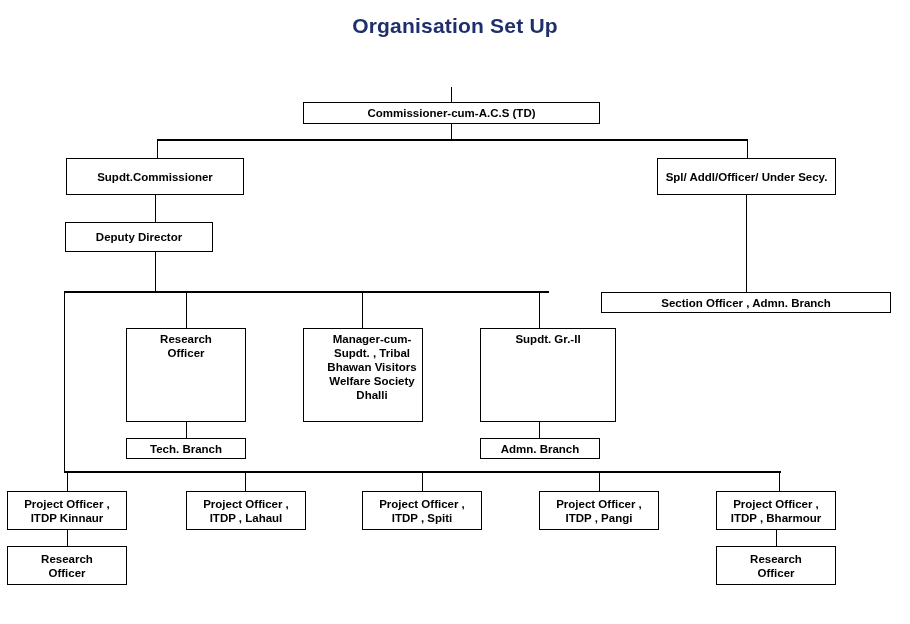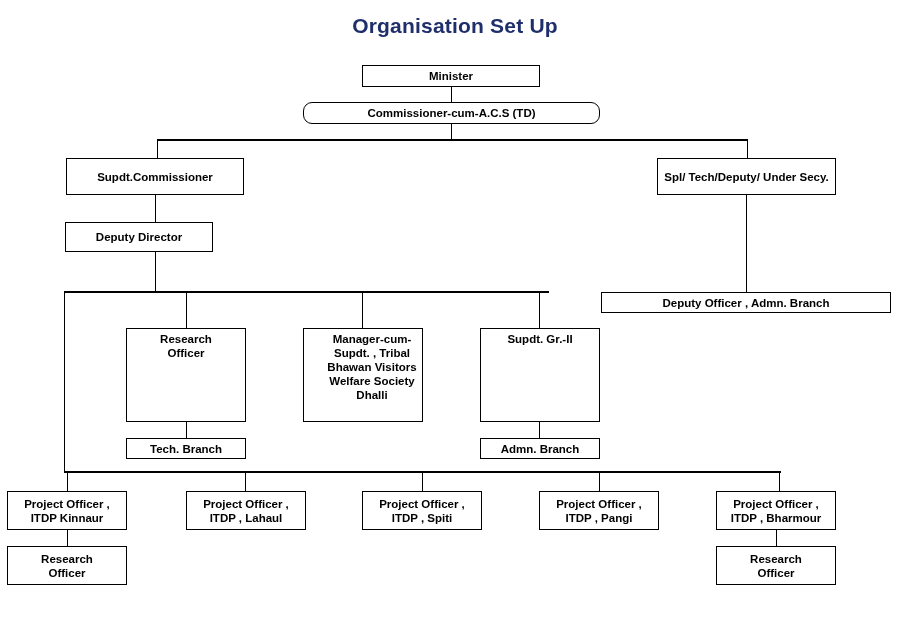--- a/index.html
+++ b/index.html
@@ -62,43 +62,42 @@
   .line.v { width: 1px; }
   .line.bus { height: 2px; }
 </style>
 </head>
 <body>
 
 <div id="chart-canvas">
 
   <div class="chart-title">Organisation Set Up</div>
 
-  <div class="node center-v" style="left:362px; top:65px; width:178px; height:22px;">Minister</div>
 
   <div class="line v" style="left:451px; top:87px; height:15px;"></div>
 
-  <div class="node center-v" style="left:303px; top:102px; width:297px; height:22px;border-radius:9px;">Commissioner-cum-A.C.S (TD)</div>
+  <div class="node center-v" style="left:303px; top:102px; width:297px; height:22px;">Commissioner-cum-A.C.S (TD)</div>
 
   <div class="line v" style="left:451px; top:124px; height:16px;"></div>
 
   <div class="line bus" style="left:157px; top:139px; width:591px;"></div>
   <div class="line v" style="left:157px; top:139px; height:19px;"></div>
   <div class="line v" style="left:747px; top:139px; height:19px;"></div>
 
   <div class="node center-v" style="left:66px; top:158px; width:178px; height:37px;">Supdt.Commissioner</div>
 
-  <div class="node center-v" style="left:657px; top:158px; width:179px; height:37px;">Spl/ Tech/Deputy/ Under Secy.</div>
+  <div class="node center-v" style="left:657px; top:158px; width:179px; height:37px;">Spl/ Addl/Officer/ Under Secy.</div>
 
   <div class="line v" style="left:155px; top:195px; height:27px;"></div>
 
   <div class="line v" style="left:746px; top:195px; height:97px;"></div>
 
   <div class="node center-v" style="left:65px; top:222px; width:148px; height:30px;">Deputy Director</div>
 
-  <div class="node center-v" style="left:601px; top:292px; width:290px; height:21px;">Deputy Officer , Admn. Branch</div>
+  <div class="node center-v" style="left:601px; top:292px; width:290px; height:21px;">Section Officer , Admn. Branch</div>
 
   <div class="line v" style="left:155px; top:252px; height:40px;"></div>
 
   <div class="line bus" style="left:64px; top:291px; width:485px;"></div>
 
   <div class="line v" style="left:64px; top:291px; height:181px;"></div>
 
   <div class="line v" style="left:186px; top:291px; height:37px;"></div>
 
   <div class="line v" style="left:362px; top:291px; height:37px;"></div>
@@ -107,21 +106,21 @@
 
   <div class="node top-v" style="left:126px; top:328px; width:120px; height:94px;">Research
 Officer</div>
 
   <div class="node top-v" style="left:303px; top:328px; width:120px; height:94px;padding-left:20px;">Manager-cum-
 Supdt. , Tribal
 Bhawan Visitors
 Welfare Society
 Dhalli</div>
 
-  <div class="node top-v" style="left:480px; top:328px; width:120px; height:94px;">Supdt. Gr.-II</div>
+  <div class="node top-v" style="left:480px; top:328px; width:136px; height:94px;">Supdt. Gr.-II</div>
 
   <div class="line v" style="left:186px; top:422px; height:16px;"></div>
 
   <div class="line v" style="left:539px; top:422px; height:16px;"></div>
 
   <div class="node center-v" style="left:126px; top:438px; width:120px; height:21px;">Tech. Branch</div>
 
   <div class="node center-v" style="left:480px; top:438px; width:120px; height:21px;">Admn. Branch</div>
 
   <div class="line bus" style="left:64px; top:471px; width:717px;"></div>

